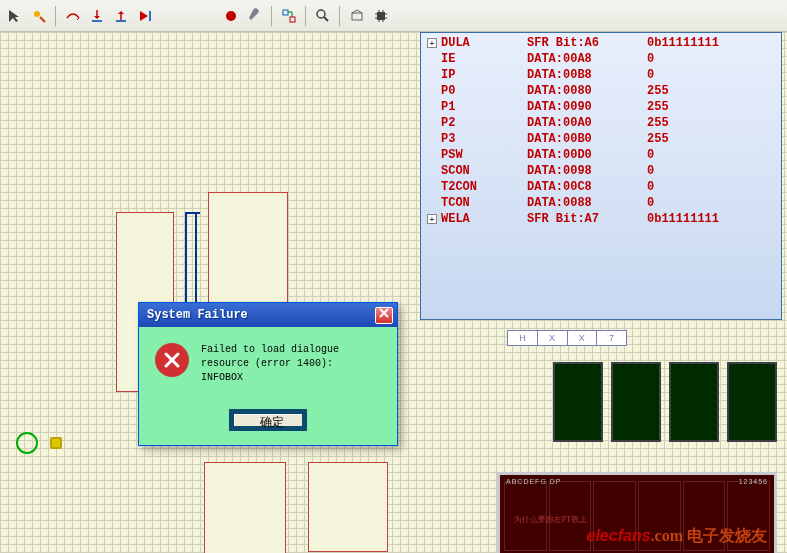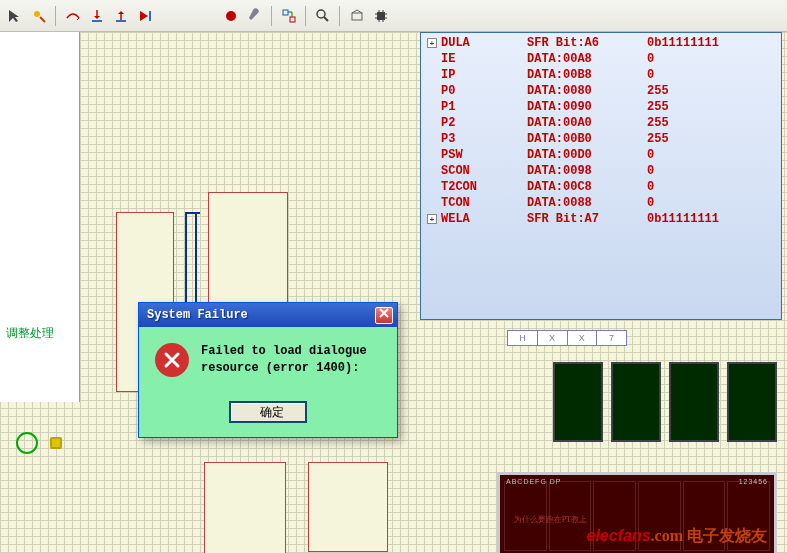--- a/index.html
+++ b/index.html
@@ -59,23 +59,23 @@
 .seg-text-r { right: 6px; left: auto; }
 
 
 .dialog { position: absolute; left: 138px; top: 302px; width: 260px; background: #86efac; border: 1px solid #0054e3; box-shadow: 4px 4px 8px rgba(0,0,0,0.3); font-family: Tahoma; }
 .dialog-title { height: 24px; background: linear-gradient(#3a6ed5, #1e48b5); color: #fff; font-weight: bold; font-size: 12px; display: flex; align-items: center; padding: 0 4px 0 8px; text-shadow: 1px 1px 1px #003080; font-family: "Courier New", monospace; }
 .dialog-title span { flex: 1; }
 .close-btn { width: 18px; height: 17px; background: linear-gradient(#f08080, #d03030); border: 1px solid #fff; border-radius: 2px; color: #fff; text-align: center; line-height: 13px; font-size: 11px; font-weight: bold; cursor: pointer; }
 .dialog-body { padding: 16px; display: flex; gap: 12px; align-items: flex-start; }
 .error-icon { width: 34px; height: 34px; border-radius: 50%; background: #d03030; display: flex; align-items: center; justify-content: center; flex-shrink: 0; }
 .error-icon svg { width: 20px; height: 20px; }
-.dialog-msg { font-size: 12px; line-height: 1.4; font-family: "Courier New", monospace; font-weight: bold; }
+.dialog-msg { font-size: 10px; line-height: 1.4; font-family: "Courier New", monospace; }
 .dialog-btns { text-align: center; padding: 8px 0 14px; }
-.ok-btn { width: 78px; height: 22px; background: #ece9d8; border: 2px solid #0c4a6e; box-shadow: inset 1px 1px 0 #fff; font-size: 12px; cursor: pointer; font-family: Liberation Serif, serif; padding-left: 8px; }
+.ok-btn { width: 78px; height: 22px; background: #ece9d8; border: 5px solid #0c4a6e; box-shadow: inset 1px 1px 0 #fff; font-size: 12px; cursor: pointer; font-family: Liberation Serif, serif; padding-left: 8px; }
 
 
 .watermark { position: absolute; bottom: 6px; right: 20px; font-size: 16px; }
 .wm-r { color: #c80000; font-family: Arial; font-weight: bold; font-style: italic; }
 .wm-b { color: #c2410c; font-family: SimSun; font-weight: bold; }
 .wm-tiny { position: absolute; bottom: 28px; right: 200px; font-size: 8px; color: #a33; font-family: SimSun; text-align: right; }
 
 
 .ico { width: 16px; height: 16px; display: inline-block; }
 </style>
@@ -158,23 +158,20 @@
       <svg class="ico" viewBox="0 0 16 16">
         <rect x="4" y="4" width="8" height="8" fill="#404040"></rect>
         <path d="M2 6h2M2 10h2M12 6h2M12 10h2M6 2v2M10 2v2M6 12v2M10 12v2" stroke="#404040"></path>
       </svg>
     </div>
 </div>
 
 <div class="canvas">
   <div class="grid-bg"></div>
 
-  <div class="side-panel">
-    <div class="side-label">调整处理</div>
-  </div>
 
   <div class="chip u1"></div>
   <div class="chip u2"></div>
   <div class="chip u3"></div>
   <div class="chip u4"></div>
   <div class="wire-v" style="left:185px;top:180px;height:200px"></div>
   <div class="wire-v" style="left:195px;top:180px;height:200px"></div>
   <div class="wire-h" style="left:185px;top:180px;width:15px"></div>
   <div class="led-green" style="left:16px;top:400px"></div>
   <div class="pkg-yellow" style="left:50px;top:405px"></div>
@@ -322,18 +319,19 @@
     </div>
   </div>
   <div class="dialog-body">
     <div class="error-icon">
       <svg viewBox="0 0 20 20">
           <path d="M4 4 L16 16 M16 4 L4 16" stroke="#fff" stroke-width="3" stroke-linecap="round"></path>
         </svg>
     </div>
     <div class="dialog-msg">
       <div>Failed to load dialogue resource (error 1400):</div>
+      <div>INFOBOX</div>
     </div>
   </div>
   <div class="dialog-btns">
     <button class="ok-btn">确定</button>
   </div>
 </div>
 
 </body></html>

